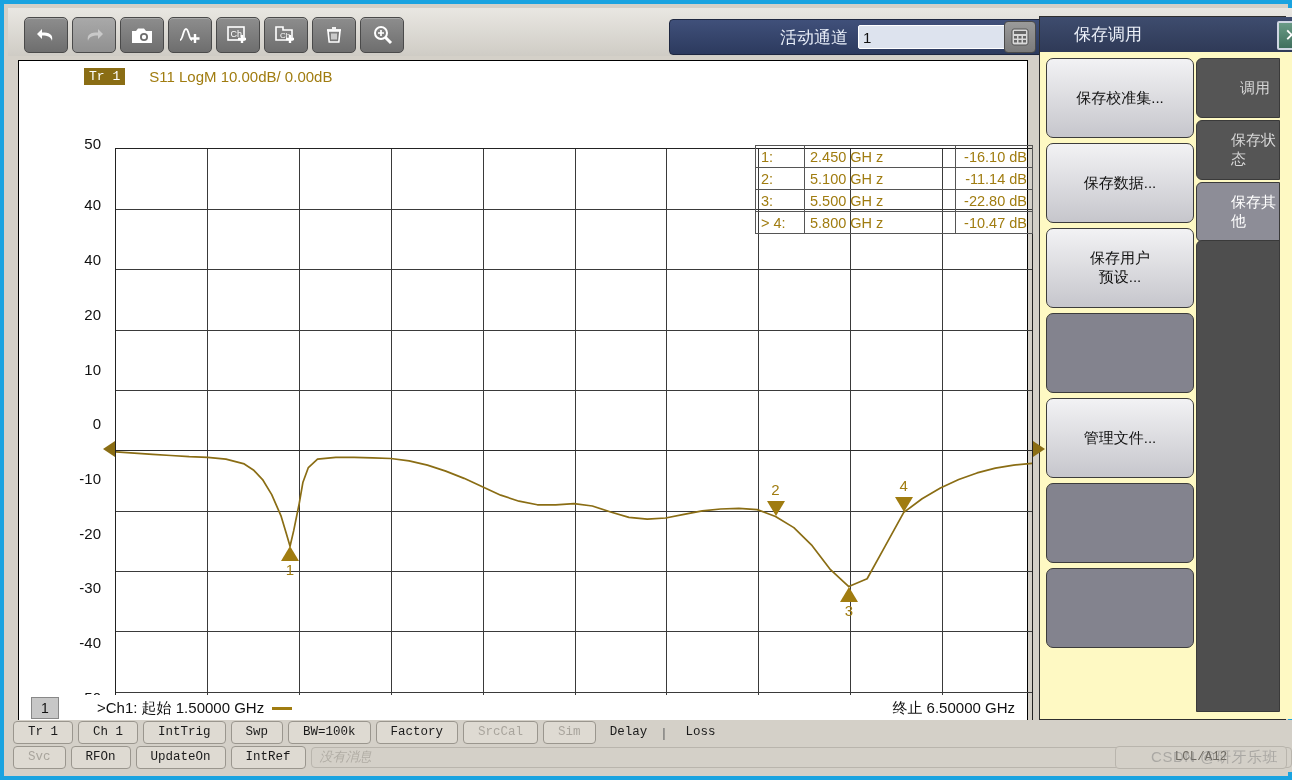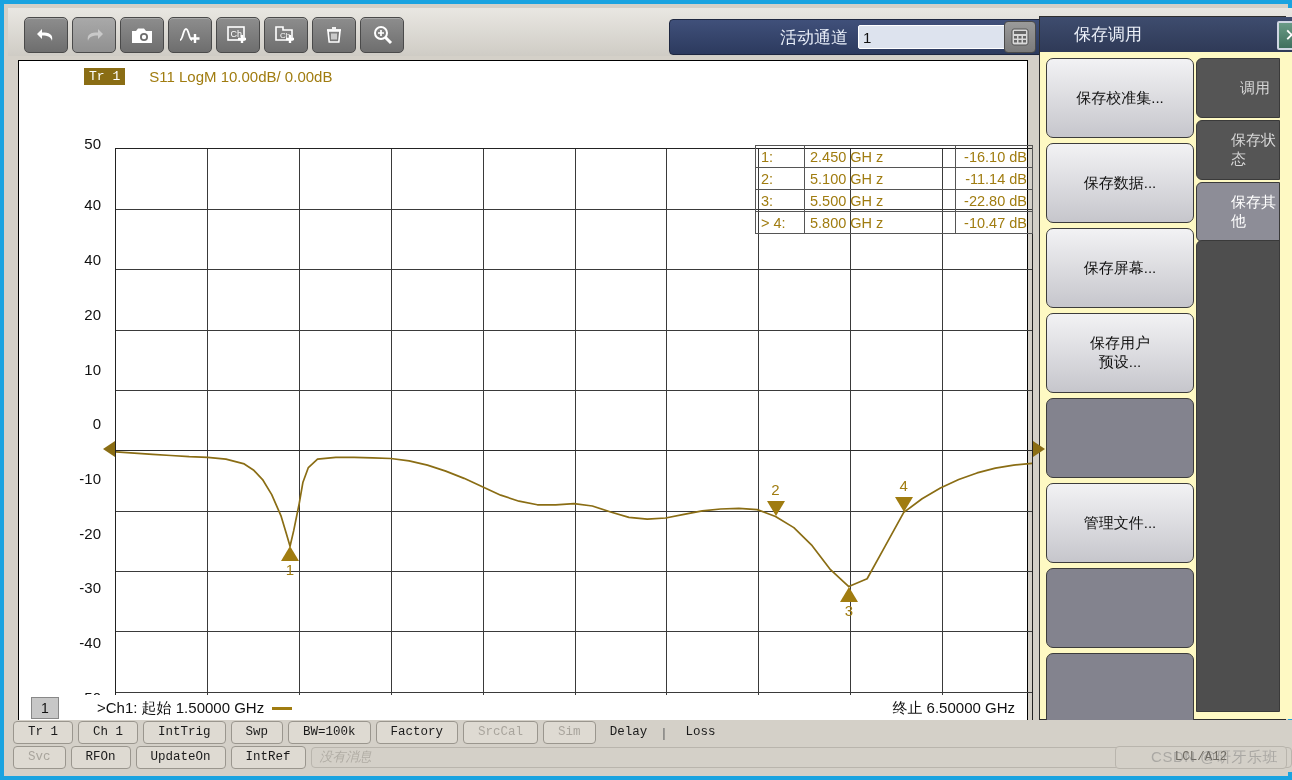--- a/index.html
+++ b/index.html
@@ -409,21 +409,20 @@
 
   <div class="sk-panel">
     <div class="sk-title">
       <span class="sk-title-text">保存调用</span>
       <div class="sk-close">✕</div>
     </div>
     <div class="sk-body">
       <div class="sk-btns">
         <div class="skb filled">保存校准集...</div>
         <div class="skb filled">保存数据...</div>
-        <div class="skb filled">保存屏幕...</div>
         <div class="skb filled" style="white-space:pre-line;">保存用户
 预设...</div>
         <div class="skb empty"></div>
         <div class="skb filled">管理文件...</div>
         <div class="skb empty"></div>
         <div class="skb empty"></div>
       </div>
       <div class="sk-tabs">
         <div class="sktab">调用</div>
         <div class="sktab">保存状态</div>

